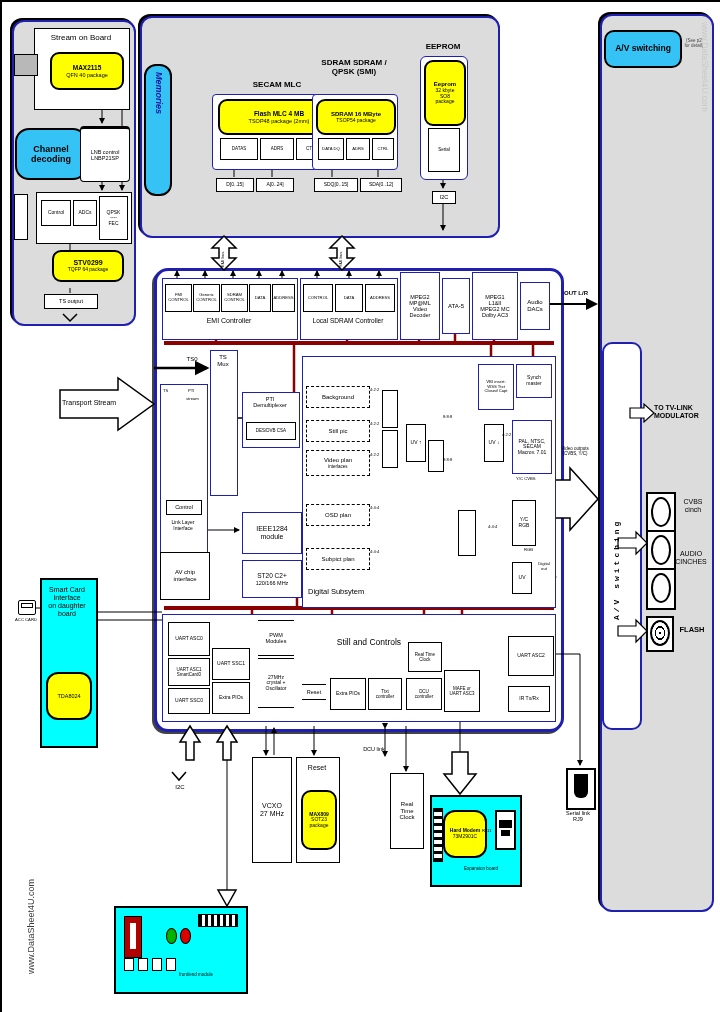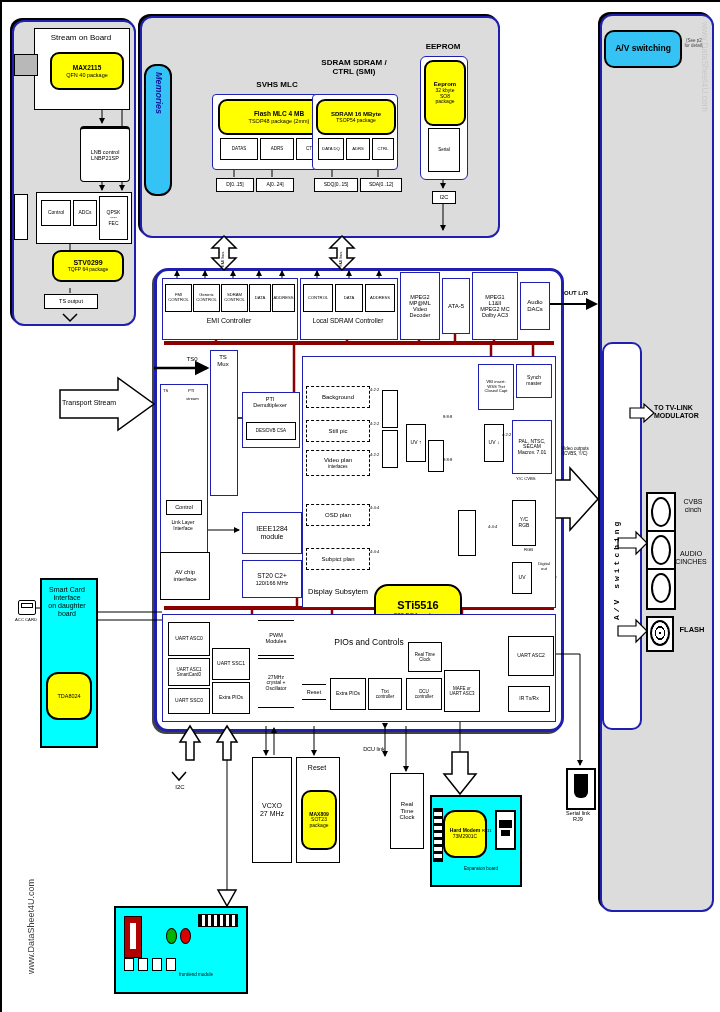--- a/index.html
+++ b/index.html
@@ -148,20 +148,21 @@
   <polygon points="616,624 634,624 634,618 645,629 634,640 634,634 616,634" fill="#fff" stroke="#000" stroke-width="1.2"></polygon>
 </svg>
 
 <div class="abs kbox" style="left:32px;top:26px;width:94px;height:80px"></div>
 <div class="abs lbl f8" style="left:34px;top:31px;width:90px">Stream on Board</div>
 <div class="abs" style="left:12px;top:52px;width:22px;height:20px;background:#b8b8b8;border:1px solid #000"></div>
 <div class="abs yel cell" style="left:48px;top:50px;width:70px;height:34px">
   <div class="f65 b">MAX2115</div>
   <div class="f55">QFN 40 package</div>
 </div>
+<div class="abs cy cell f9" style="left:13px;top:126px;width:64px;height:44px;padding:2px">Channel decoding</div>
 <div class="abs cell" style="left:78px;top:124px;width:48px;height:52px;background:#fff;border:1.5px solid #000;border-top:3px solid #000;border-radius:4px">
   <div class="f55">LNB control</div>
   <div class="f55">LNBP21SP</div>
 </div>
 <div class="abs kbox" style="left:34px;top:190px;width:94px;height:50px"></div>
 <div class="abs pin cell f5" style="left:39px;top:198px;width:28px;height:24px">Control</div>
 <div class="abs pin cell f5" style="left:71px;top:198px;width:22px;height:24px">ADCs</div>
 <div class="abs pin cell f5" style="left:97px;top:194px;width:27px;height:42px">
   <div>QPSK</div>
   <div>----</div>
@@ -170,34 +171,34 @@
 <div class="abs pin" style="left:12px;top:192px;width:12px;height:44px"></div>
 <div class="abs yel cell" style="left:50px;top:248px;width:68px;height:28px">
   <div class="f7 b">STV0299</div>
   <div class="f5">TQFP 64 package</div>
 </div>
 <div class="abs pin cell f55" style="left:42px;top:292px;width:52px;height:13px">TS output</div>
 <div class="abs lbl f7 left" style="left:60px;top:397px;width:58px">Transport Stream</div>
 
 <div class="abs cy" style="left:142px;top:62px;width:24px;height:128px;border-radius:12px"></div>
 <div class="abs f9 b i rot90" style="left:162px;top:70px;width:112px;color:#13139b">Memories</div>
-<div class="abs lbl f8 b" style="left:210px;top:78px;width:130px">SVHS MLC</div>
+<div class="abs lbl f8 b" style="left:210px;top:78px;width:130px">SECAM MLC</div>
 <div class="abs wbox" style="left:210px;top:92px;width:130px;height:74px;border-radius:4px"></div>
 <div class="abs yel cell" style="left:216px;top:97px;width:118px;height:32px">
   <div class="f65 b">Flash MLC 4 MB</div>
   <div class="f55">TSOP48 package (2mm)</div>
 </div>
 <div class="abs pin cell f45" style="left:218px;top:136px;width:36px;height:20px">DATAS</div>
 <div class="abs pin cell f45" style="left:258px;top:136px;width:32px;height:20px">ADRS</div>
 <div class="abs pin cell f45" style="left:294px;top:136px;width:30px;height:20px">CTRL</div>
 <div class="abs pin cell f5" style="left:214px;top:176px;width:36px;height:12px">D[0..15]</div>
 <div class="abs pin cell f5" style="left:254px;top:176px;width:36px;height:12px">A[0..24]</div>
 <div class="abs lbl f8 b" style="left:300px;top:56px;width:104px">
   <div>SDRAM SDRAM /</div>
-  <div>CTRL (SMI)</div>
+  <div>QPSK (SMI)</div>
 </div>
 <div class="abs wbox" style="left:310px;top:92px;width:84px;height:74px;border-radius:4px"></div>
 <div class="abs yel cell" style="left:314px;top:97px;width:76px;height:32px">
   <div class="f6 b">SDRAM 16 MByte</div>
   <div class="f5">TSOP54 package</div>
 </div>
 <div class="abs pin cell f42" style="left:316px;top:136px;width:24px;height:20px">DATA DQ</div>
 <div class="abs pin cell f42" style="left:344px;top:136px;width:22px;height:20px">ADRS</div>
 <div class="abs pin cell f42" style="left:370px;top:136px;width:20px;height:20px">CTRL</div>
 <div class="abs pin cell f5" style="left:312px;top:176px;width:42px;height:12px">SDQ[0..15]</div>
@@ -274,21 +275,21 @@
 <div class="abs wbox cell" style="left:240px;top:558px;width:58px;height:36px">
   <div class="f65">ST20 C2+</div>
   <div class="f55">120/166 MHz</div>
 </div>
 <div class="abs kbox cell" style="left:158px;top:550px;width:48px;height:46px">
   <div class="f6">AV chip</div>
   <div class="f6">interface</div>
 </div>
 
 <div class="abs wbox" style="left:300px;top:354px;width:252px;height:250px"></div>
-<div class="abs lbl f75 left" style="left:306px;top:586px;width:100px">Display Subsytem</div>
+<div class="abs lbl f75 left" style="left:306px;top:586px;width:100px">Digital Subsytem</div>
 <div class="abs dash cell f6" style="left:304px;top:384px;width:62px;height:20px">Background</div>
 <div class="abs dash cell f6" style="left:304px;top:418px;width:62px;height:20px">Still pic</div>
 <div class="abs dash cell" style="left:304px;top:448px;width:62px;height:24px">
   <div class="f6">Video plan</div>
   <div class="f45">interlaces</div>
 </div>
 <div class="abs dash cell f6" style="left:304px;top:502px;width:62px;height:20px">OSD plan</div>
 <div class="abs dash cell f6" style="left:304px;top:546px;width:62px;height:20px">Subpict plan</div>
 <div class="abs f42" style="left:368px;top:385px">4:2:2</div>
 <div class="abs f42" style="left:368px;top:419px">4:2:2</div>
@@ -323,27 +324,23 @@
   <div class="f5">Y/C</div>
   <div class="f5">RGB</div>
 </div>
 <div class="abs f42" style="left:514px;top:474px">Y/C CVBS</div>
 <div class="abs f42" style="left:522px;top:545px">RGB</div>
 <div class="abs pin cell f5" style="left:510px;top:560px;width:18px;height:30px">UV</div>
 <div class="abs lbl f42" style="left:530px;top:560px;width:24px">
   <div>Digital</div>
   <div>out</div>
 </div>
-<div class="abs yel cell" style="left:372px;top:582px;width:84px;height:46px;border-radius:14px">
-  <div class="f11 b">STi5516</div>
-  <div class="f6">388 BGA package</div>
-</div>
 
 <div class="abs wbox" style="left:160px;top:612px;width:392px;height:106px"></div>
-<div class="abs lbl f85" style="left:312px;top:636px;width:110px">PIOs and Controls</div>
+<div class="abs lbl f85" style="left:312px;top:636px;width:110px">Still and Controls</div>
 <div class="abs pin cell f5" style="left:166px;top:620px;width:40px;height:32px">UART ASC0</div>
 <div class="abs pin cell" style="left:166px;top:656px;width:40px;height:26px">
   <div class="f45">UART ASC1</div>
   <div class="f45">SmartCard0</div>
 </div>
 <div class="abs pin cell f5" style="left:166px;top:686px;width:40px;height:24px">UART SSC0</div>
 <div class="abs pin cell f5" style="left:210px;top:646px;width:36px;height:30px">UART SSC1</div>
 <div class="abs pin cell f5" style="left:210px;top:680px;width:36px;height:30px">Extra PIOs</div>
 <div class="abs hr2 cell" style="left:256px;top:618px;width:36px;height:34px">
   <div class="f55">PWM</div>

